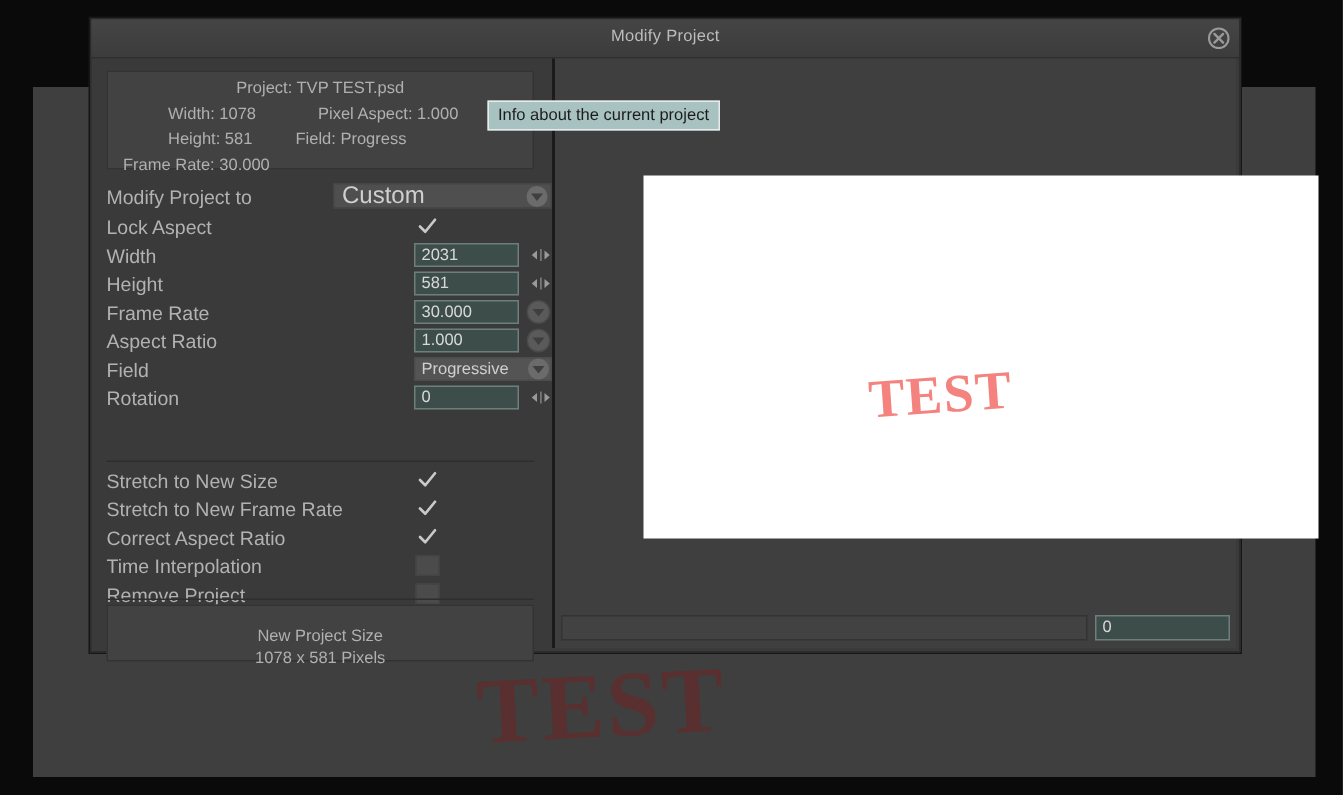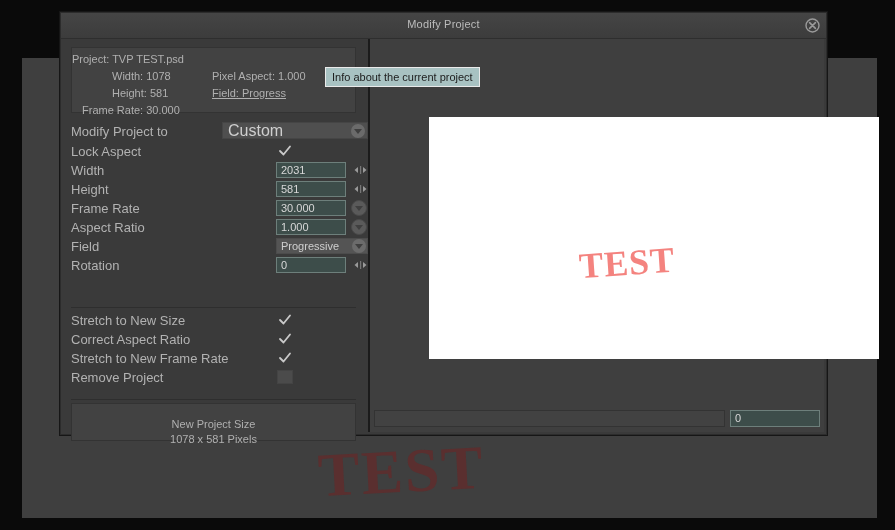--- a/index.html
+++ b/index.html
@@ -57,25 +57,25 @@
   }
   
   .info-panel{
     position:absolute;left:8px;top:8px;width:285px;height:66px;
     background:#424242;border:1px solid #333;
     box-sizing:border-box;
   }
   .info-line{
     position:absolute;font-size:11px;color:#b0b0b0;white-space:nowrap;
   }
-  .ip-project{left:0;right:0;top:5px;text-align:left;}
+  .ip-project{left:0;right:0;top:5px;text-align:center;}
   .ip-w{left:40px;top:22px;}
   .ip-pa{left:140px;top:22px;}
   .ip-h{left:40px;top:39px;}
-  .ip-f{left:140px;top:39px;text-decoration:underline;}
+  .ip-f{left:125px;top:39px;}
   .ip-fr{left:10px;top:56px;}
   
   .form-area{position:absolute;left:8px;top:82px;width:285px;}
   .row{position:relative;height:19px;margin-bottom:0px;}
   .row .lbl{
     position:absolute;right:0;top:0;width:100%;
     text-align:left;font-size:13px;color:#b2b2b2;line-height:19px;
     padding-right:0;box-sizing:border-box;
   }
   
@@ -313,37 +313,41 @@
         <div class="row">
           <div class="lbl" style="padding-right:88px">Stretch to New Size</div>
           <div class="check">
             <svg width="16" height="14" viewBox="0 0 16 14">
                 <path d="M3 7 L6.5 10.5 L13 2.5" fill="none" stroke="#c9c9c9" stroke-width="1.8" stroke-linecap="round" stroke-linejoin="round"></path>
               </svg>
           </div>
         </div>
 
         <div class="row">
+          <div class="lbl" style="padding-right:88px">Stretch to New Frame Rate</div>
+          <div class="check">
+            <svg width="16" height="14" viewBox="0 0 16 14">
+                <path d="M3 7 L6.5 10.5 L13 2.5" fill="none" stroke="#c9c9c9" stroke-width="1.8" stroke-linecap="round" stroke-linejoin="round"></path>
+              </svg>
+          </div>
+        </div>
+
+        <div class="row">
           <div class="lbl" style="padding-right:88px">Correct Aspect Ratio</div>
           <div class="check">
             <svg width="16" height="14" viewBox="0 0 16 14">
                 <path d="M3 7 L6.5 10.5 L13 2.5" fill="none" stroke="#c9c9c9" stroke-width="1.8" stroke-linecap="round" stroke-linejoin="round"></path>
               </svg>
           </div>
         </div>
 
         <div class="row">
-          <div class="lbl" style="padding-right:88px">Stretch to New Frame Rate</div>
-          <div class="check">
-            <svg width="16" height="14" viewBox="0 0 16 14">
-                <path d="M3 7 L6.5 10.5 L13 2.5" fill="none" stroke="#c9c9c9" stroke-width="1.8" stroke-linecap="round" stroke-linejoin="round"></path>
-              </svg>
-          </div>
-        </div>
-
+          <div class="lbl" style="padding-right:88px">Time Interpolation</div>
+          <div class="checkbox-empty"></div>
+        </div>
 
         <div class="row">
           <div class="lbl" style="padding-right:88px">Remove Project</div>
           <div class="checkbox-empty"></div>
         </div>
       </div>
 
       <div class="divider" style="top:360px"></div>
 
       <div class="nps">

